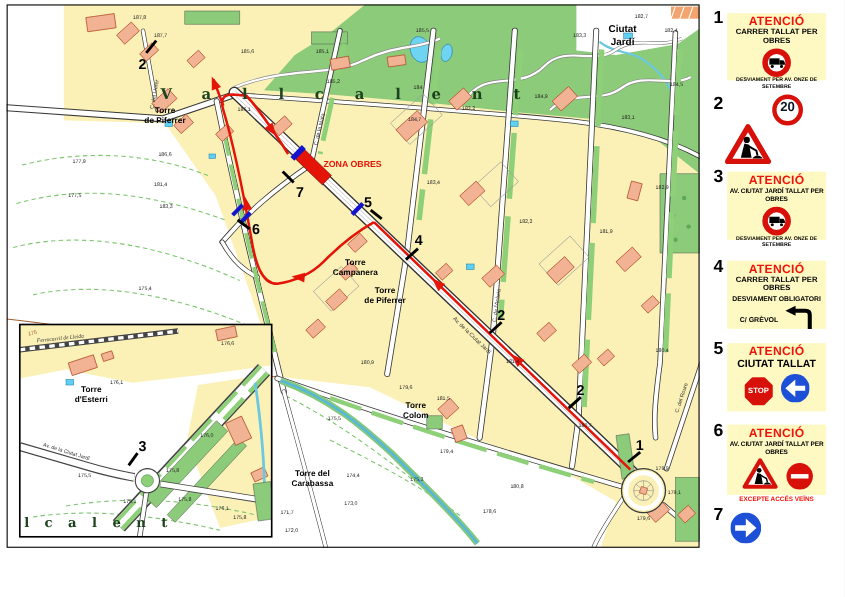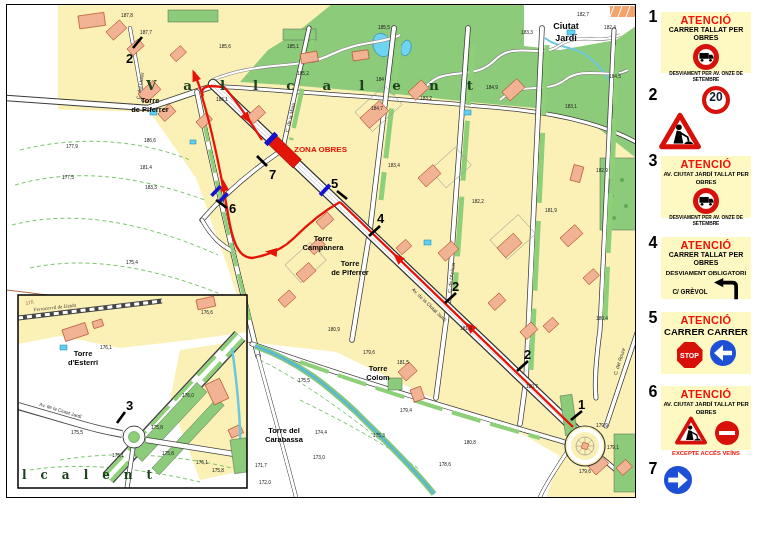--- a/index.html
+++ b/index.html
@@ -444,21 +444,21 @@
             <path d="M26,24 V10 Q26,6 22,6 L10,6" stroke="#000" stroke-width="4" fill="none"></path>
             <path d="M12,1 L2,6 L12,11 Z" fill="#000"></path>
           </svg>
     </span>
   </div>
 </div>
 
 <div class="leg-num" style="top:309px">5</div>
 <div class="sign-panel" style="top:312px;height:62px">
   <div class="sp-title">ATENCIÓ</div>
-  <div class="sp-line1 big">CARRER CARRER</div>
+  <div class="sp-line1 big">CIUTAT TALLAT</div>
   <div class="icons-row">
     <div class="stop-oct">
           <span>STOP</span>
         </div>
     <span>
       <svg width="26" height="26" viewBox="0 0 26 26">
             <circle cx="13" cy="13" r="13" fill="#1d4fd7"></circle>
             <path d="M22,13 H10" stroke="#fff" stroke-width="4.5"></path>
             <path d="M13,5 L4,13 L13,21 Z" fill="#fff"></path>
           </svg>

